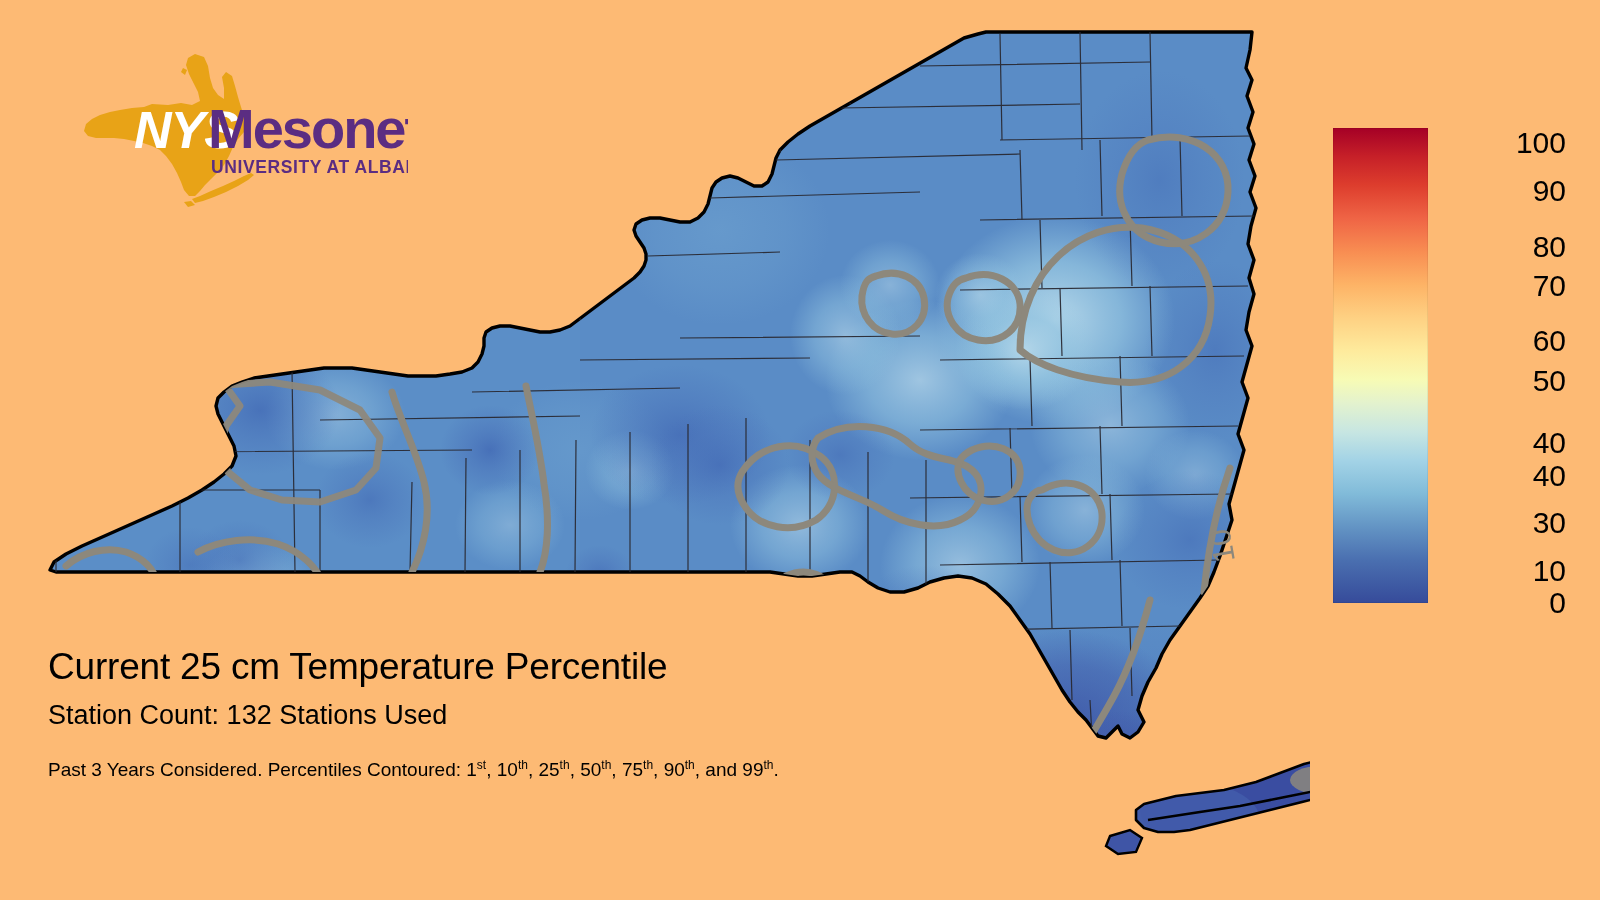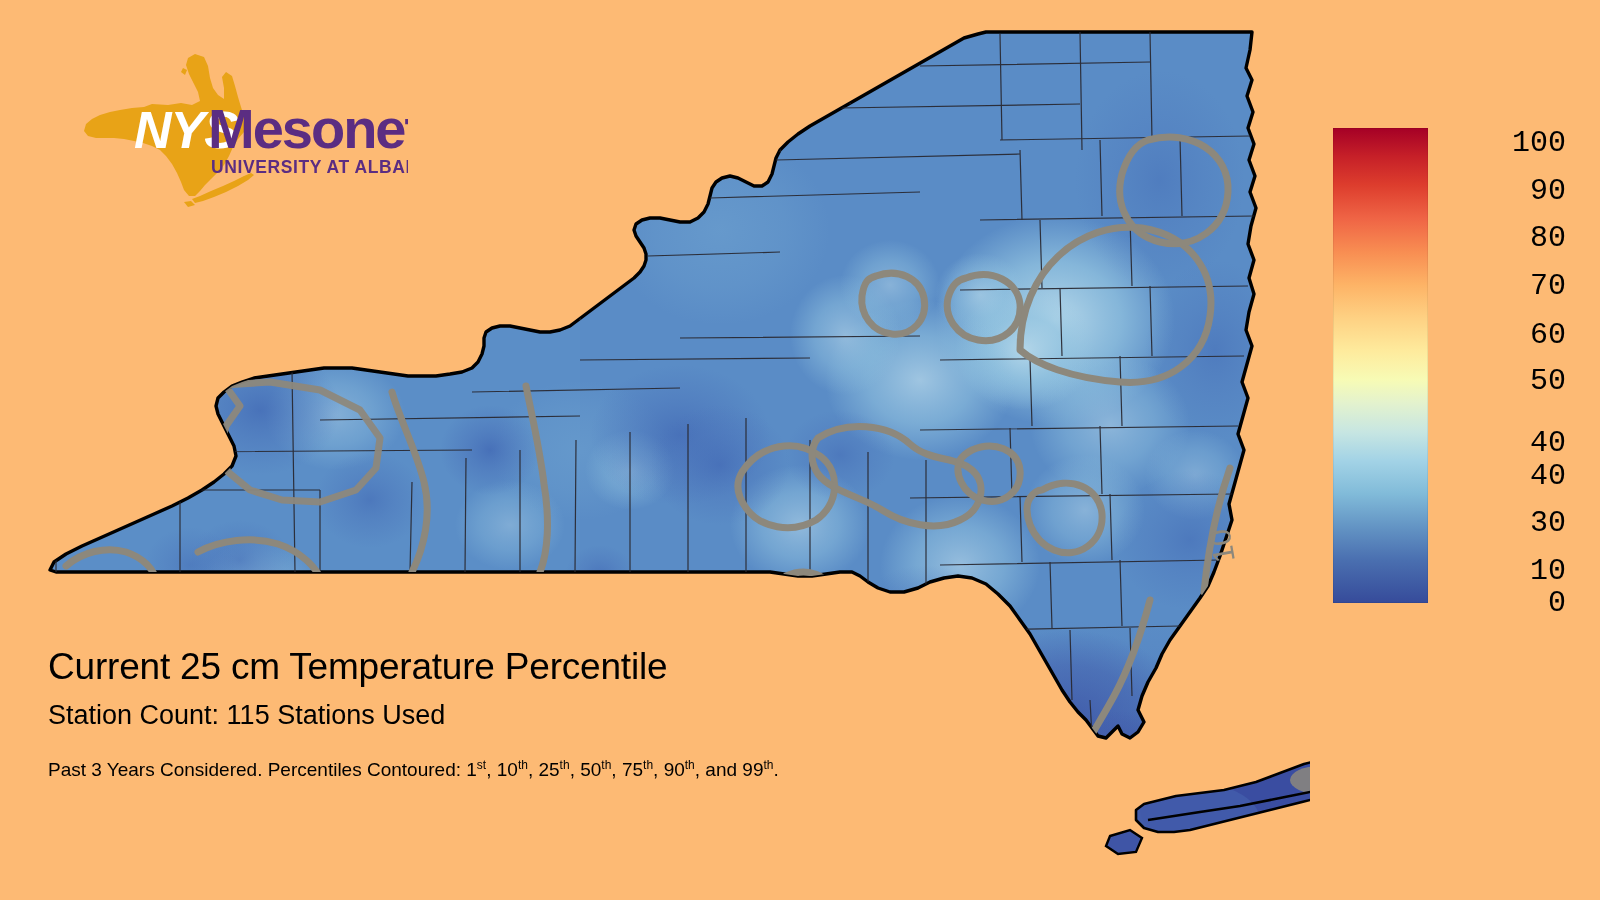--- a/index.html
+++ b/index.html
@@ -10,21 +10,21 @@
 
   
   #logo{position:absolute;left:48px;top:44px;width:360px;height:170px;}
   #logo svg{display:block;width:100%;height:100%;}
 
   
   #map-panel{position:absolute;left:20px;top:20px;width:1290px;height:860px;}
   #map-panel svg{display:block;width:100%;height:100%;}
 
   
-  #colorbar-panel{position:absolute;left:1333px;top:120px;width:240px;height:500px;font-family:Liberation Mono, monospace;}
+  #colorbar-panel{position:absolute;left:1333px;top:120px;width:240px;height:500px;}
   #colorbar-bar{position:absolute;left:0;top:8px;width:95px;height:475px;
     background:linear-gradient(to bottom,
       #a50026 0%,
       #c62028 6%,
       #dd3d2d 12%,
       #ef6445 19%,
       #f88d52 26%,
       #fdb366 33%,
       #fed183 40%,
       #feeb9d 47%,
@@ -314,33 +314,33 @@
         <path d="M1478,700 L1500,696 L1508,704 L1492,710 Z" fill="#3f55a6" stroke="#000" stroke-width="2"></path>
       </g>
     </svg>
   </div>
 
   <div id="colorbar-panel">
     <div id="colorbar-bar"></div>
     <div id="colorbar-ticks">
       <div class="cb-tick" style="top:8px">100</div>
       <div class="cb-tick" style="top:55.5px">90</div>
-      <div class="cb-tick" style="top:103px">80</div>
+      <div class="cb-tick" style="top:112px">80</div>
       <div class="cb-tick" style="top:150.5px">70</div>
-      <div class="cb-tick" style="top:200px">60</div>
+      <div class="cb-tick" style="top:206px">60</div>
       <div class="cb-tick" style="top:245.5px">50</div>
       <div class="cb-tick" style="top:308px">40</div>
       <div class="cb-tick" style="top:340.5px">40</div>
       <div class="cb-tick" style="top:388px">30</div>
       <div class="cb-tick" style="top:435.5px">10</div>
       <div class="cb-tick" style="top:468px">0</div>
     </div>
   </div>
 
   <div id="caption">
     <div id="fig-title">Current 25 cm Temperature Percentile</div>
-    <div class="fig-sub">Station Count: 115 Stations Used</div>
+    <div class="fig-sub">Station Count: 132 Stations Used</div>
     <div id="fig-footnote">
       <span>Past 3 Years Considered. Percentiles Contoured: </span><span id="footnote-list"><span>1</span><sup>st</sup><span>, </span><span>10</span><sup>th</sup><span>, </span><span>25</span><sup>th</sup><span>, </span><span>50</span><sup>th</sup><span>, </span><span>75</span><sup>th</sup><span>, </span><span>90</span><sup>th</sup><span>, and </span><span>99</span><sup>th</sup></span><span>.</span>
     </div>
   </div>
 
 </div>
 
 </body></html>

